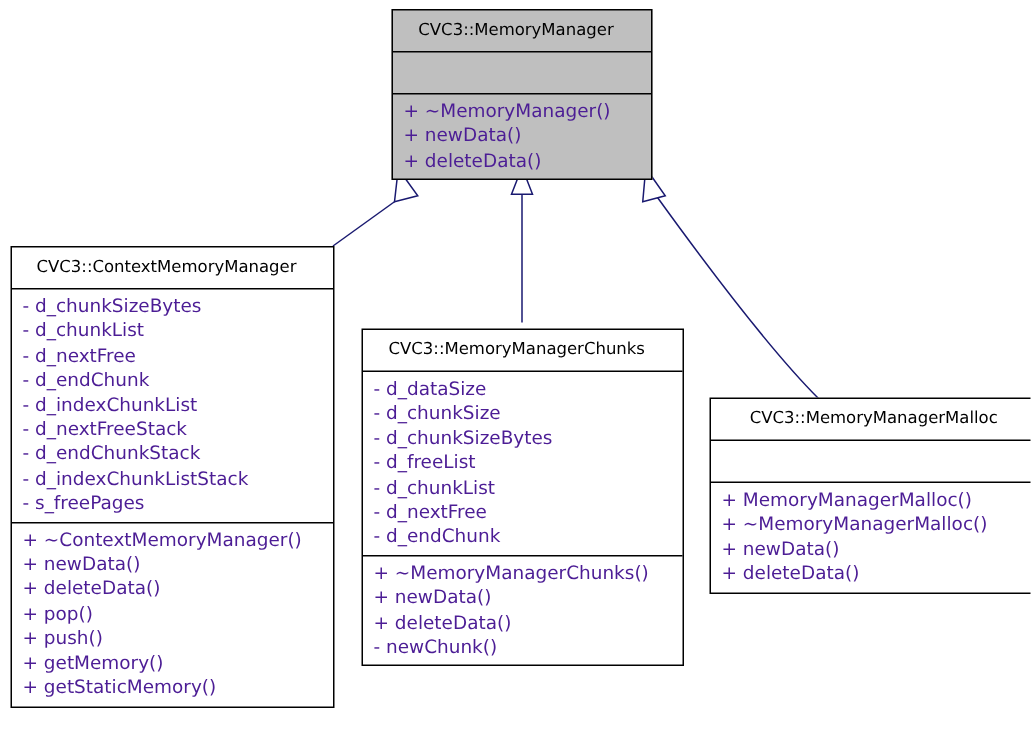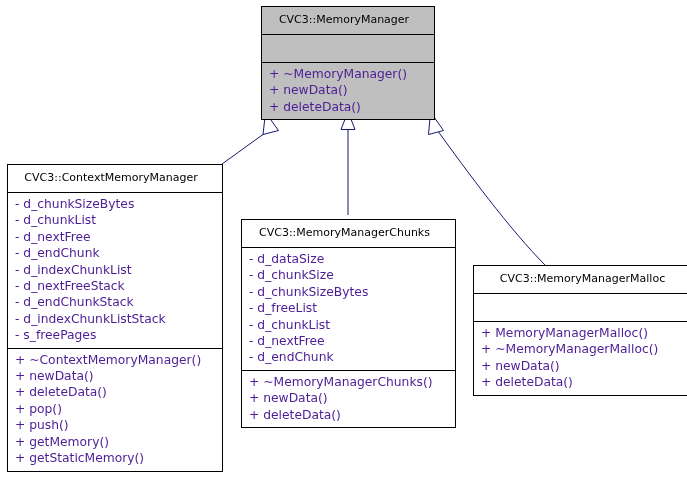--- a/index.html
+++ b/index.html
@@ -135,20 +135,21 @@
       <div class="member">- d_chunkSizeBytes</div>
       <div class="member">- d_freeList</div>
       <div class="member">- d_chunkList</div>
       <div class="member">- d_nextFree</div>
       <div class="member">- d_endChunk</div>
     </div>
     <div class="uml-section">
       <div class="member">+ ~MemoryManagerChunks()</div>
       <div class="member">+ newData()</div>
       <div class="member">+ deleteData()</div>
+      <div class="member">- newChunk()</div>
     </div>
   </div>
 
   <div class="uml-class" id="class-memorymanagermalloc">
     <div class="uml-section uml-title">CVC3::MemoryManagerMalloc</div>
     <div class="uml-section uml-empty"></div>
     <div class="uml-section">
       <div class="member">+ MemoryManagerMalloc()</div>
       <div class="member">+ ~MemoryManagerMalloc()</div>
       <div class="member">+ newData()</div>

